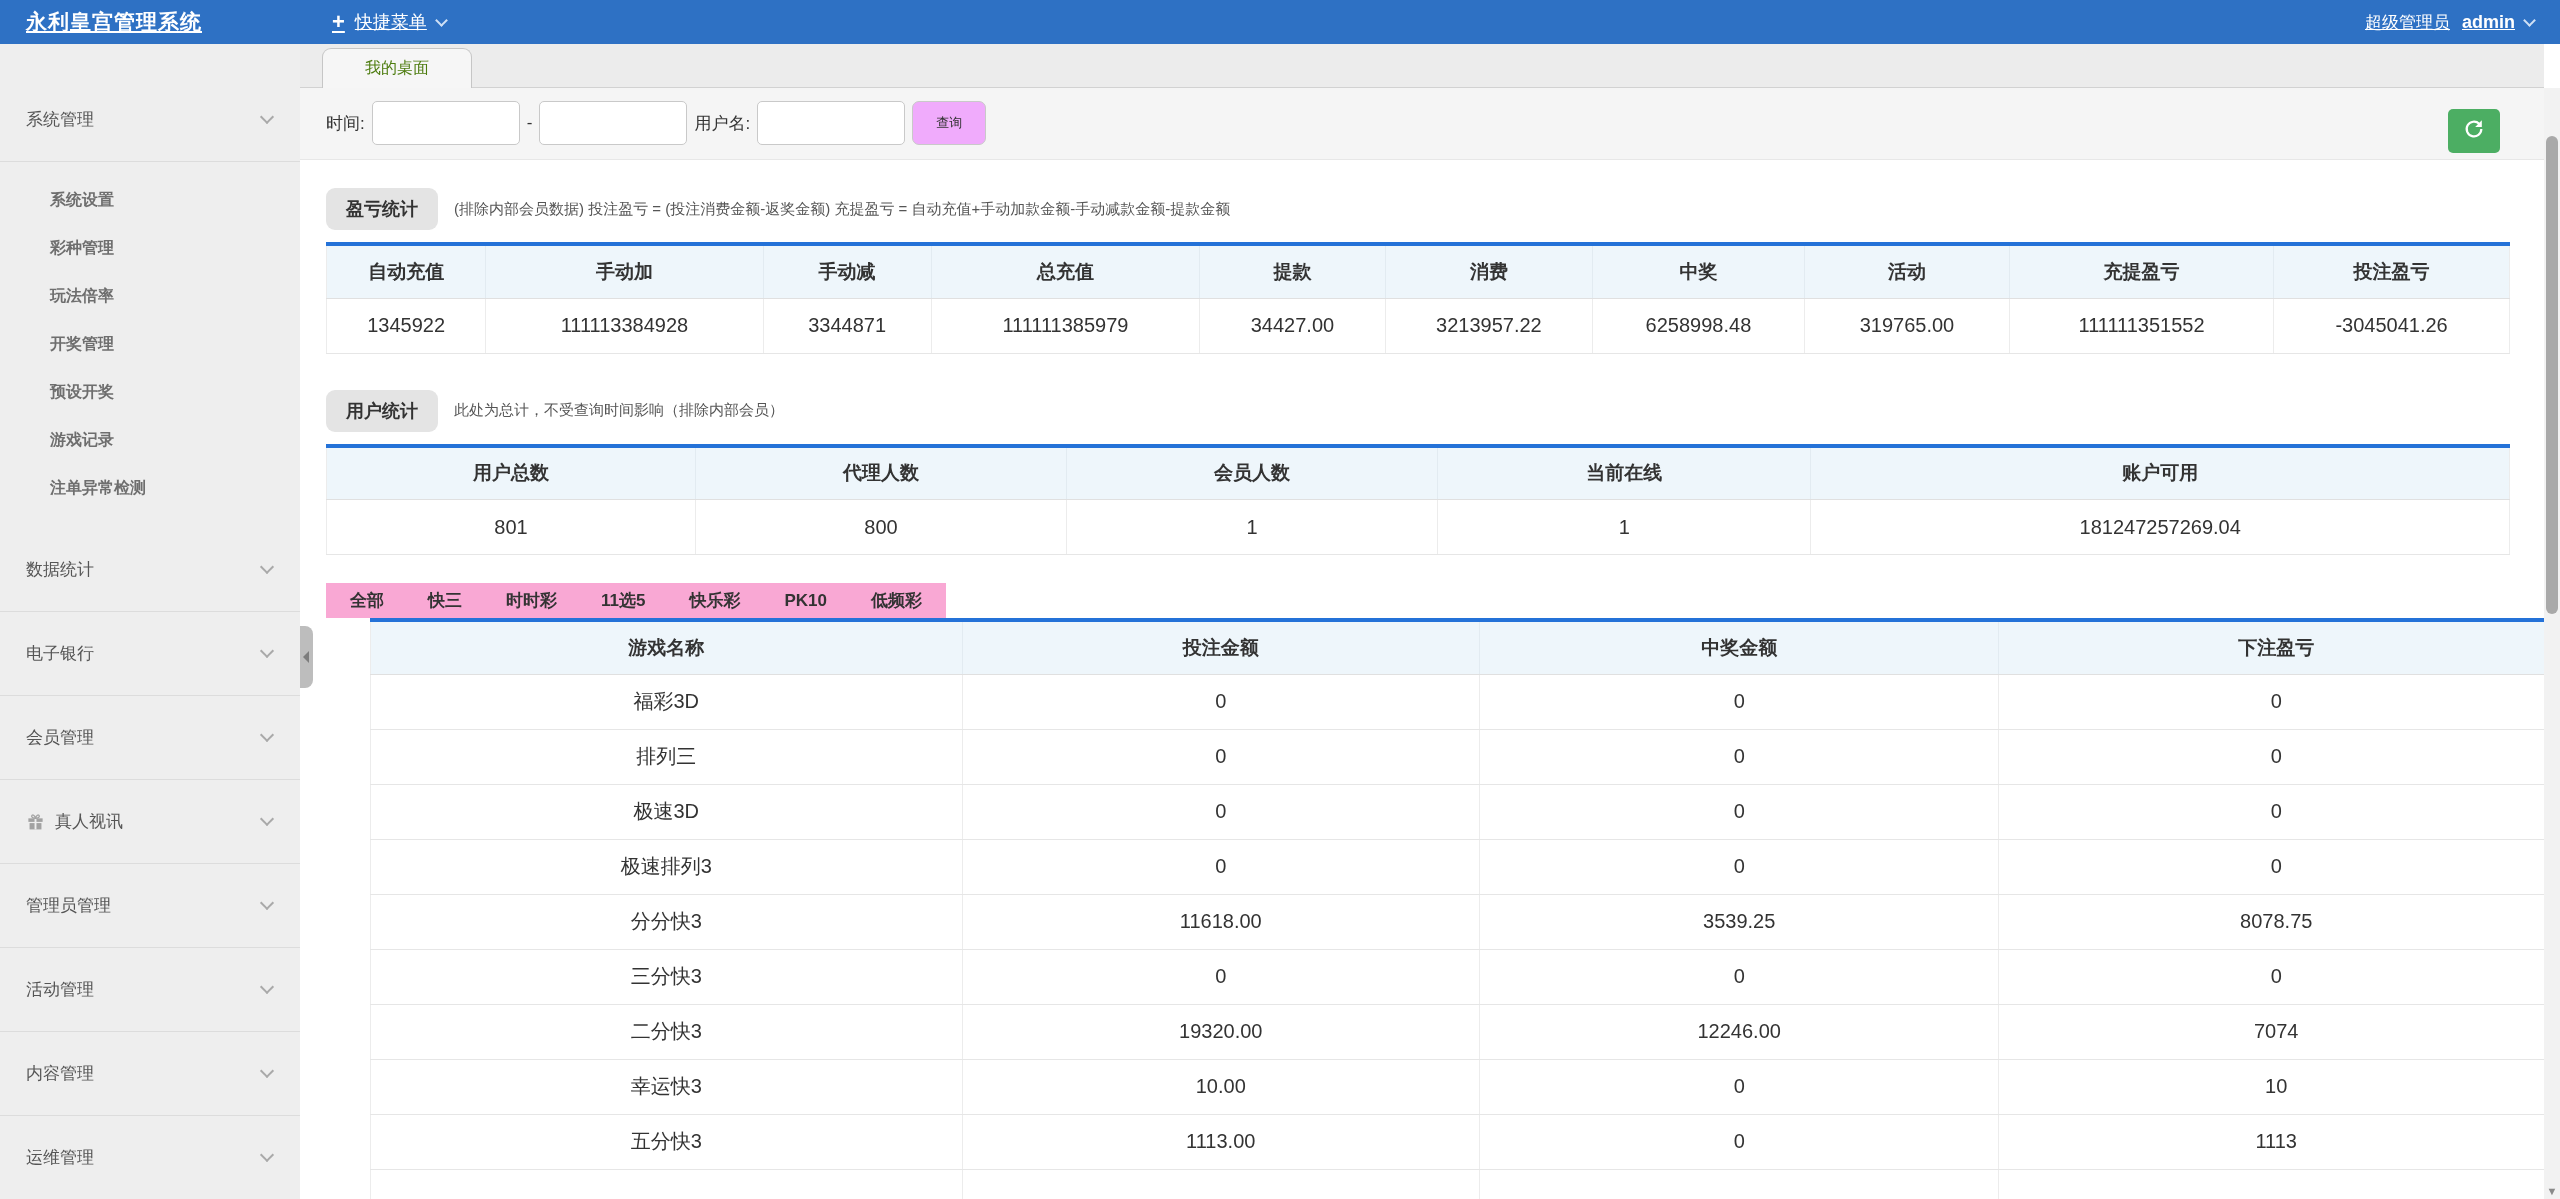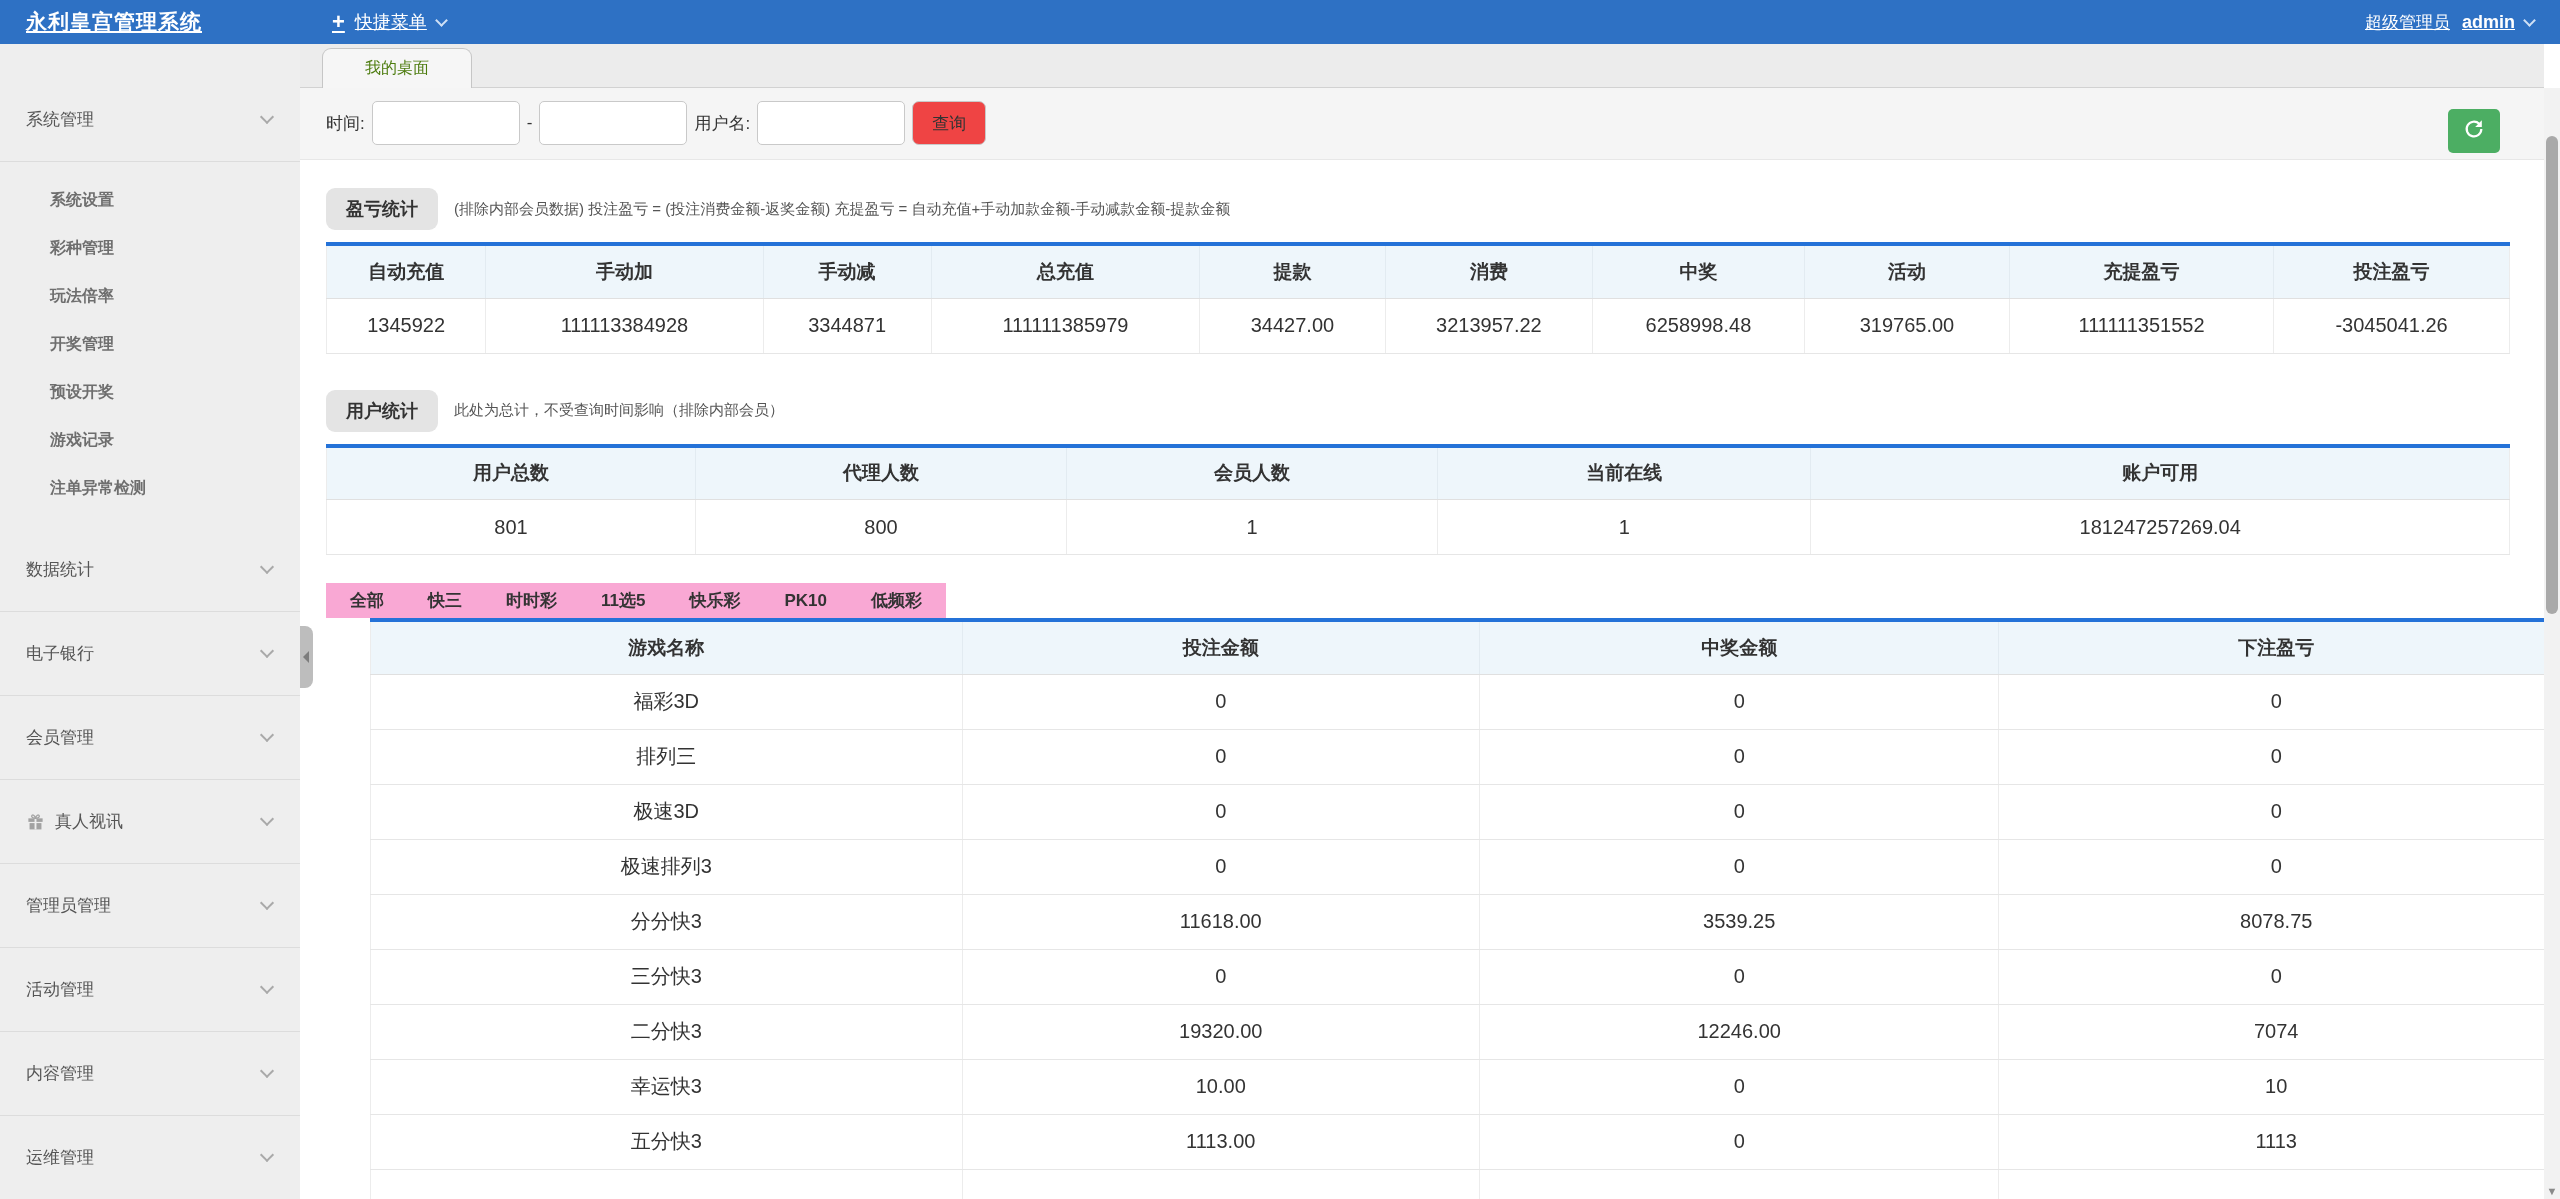--- a/index.html
+++ b/index.html
@@ -46,22 +46,22 @@
   .tab { height:40px; min-width:150px; background:#f6f6f6; border:1px solid #c6c6c6; border-bottom:none;
     border-radius:9px 9px 0 0; display:flex; align-items:center; justify-content:center;
     font-size:16px; color:#4d7c0f; margin-bottom:-1px; cursor:pointer; }
 
   .filterbar { position:relative; height:86px; background:#f5f5f5; display:flex; align-items:center;
     gap:7px; padding:0 26px; border-bottom:1px solid #e7e7e7; }
   .filterbar label { font-size:17px; color:#333; }
   .filterbar input { width:148px; height:44px; border:1px solid #c9c9c9; border-radius:5px;
     background:#fff; font-size:16px; padding:0 10px; outline:none; }
   .dash { font-size:17px; color:#333; }
-  .btn-query { height:44px; width:74px; background:#ef4444; border:1px solid #c9c9c9; border-radius:7px;
-    font-size:17px; color:#333; cursor:pointer; }
+  .btn-query { height:44px; width:74px; background:#f0abfc; border:1px solid #c9c9c9; border-radius:7px;
+    font-size:13px; color:#333; cursor:pointer; }
   .btn-refresh { position:absolute; right:44px; top:21px; width:52px; height:44px; background:#4cae63;
     border:none; border-radius:5px; display:flex; align-items:center; justify-content:center; cursor:pointer; }
 
   .content { flex:1; background:#fff; padding:28px 34px 0 26px; }
 
   .section-head { display:flex; align-items:center; }
   .section-label { background:#e4e4e4; padding:9px 20px; font-size:18px; font-weight:bold; color:#333;border-radius:9px; }
   .section-note { margin-left:16px; font-size:15px; color:#555; }
 
   table.stat { width:100%; border-collapse:collapse; margin-top:12px; border-top:4px solid #2472d8;

